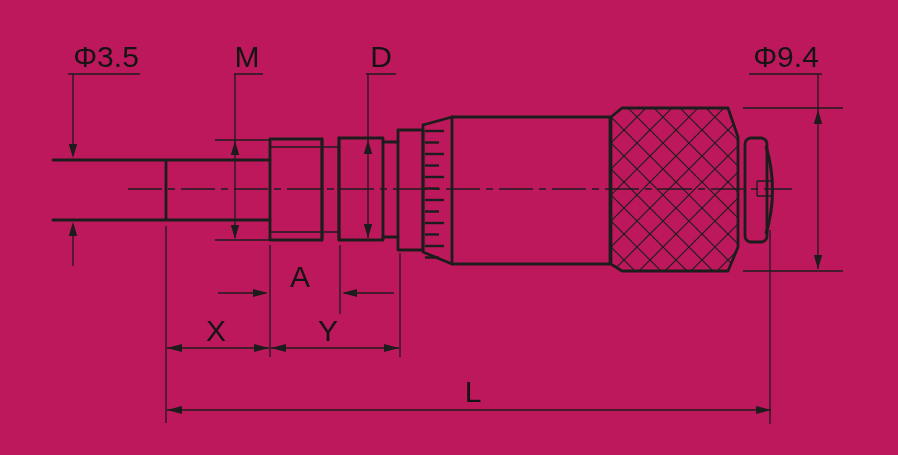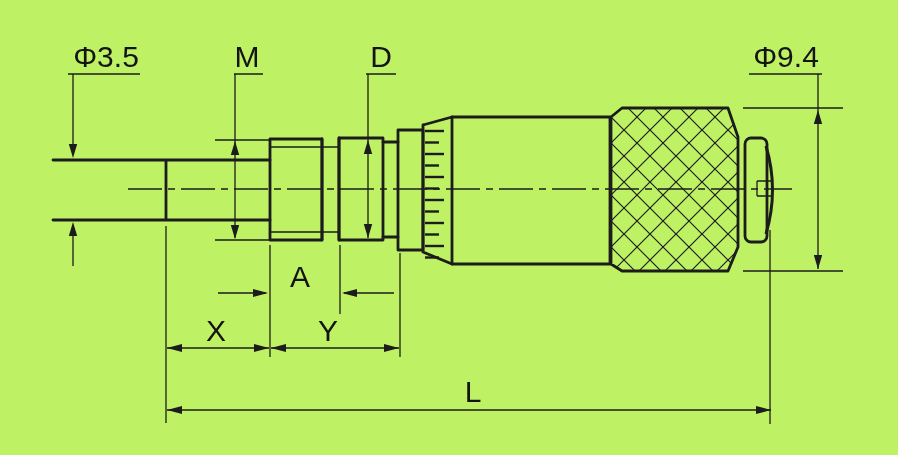--- a/index.html
+++ b/index.html
@@ -1,19 +1,19 @@
 <!DOCTYPE html>
 <html><head>
 <meta charset="utf-8">
 <style>
   html,body{margin:0;padding:0;background:#ffffff;}
   .stage{
     position:relative;
     width:898px;height:455px;
-    background:#bef264;
+    background:#be185d;
     font-family:"Liberation Sans", sans-serif;
     overflow:hidden;
   }
   svg{display:block;}
   .outline{stroke:#1c1c1c;stroke-width:2.8;fill:none;stroke-linejoin:round;stroke-linecap:round;}
   .thin{stroke:#1c1c1c;stroke-width:1.3;fill:none;}
   .tick{stroke:#1c1c1c;stroke-width:2.4;fill:none;}
   .arrow{fill:#1c1c1c;stroke:none;}
   .dimtext{fill:#141414;font-size:30px;font-family:"Liberation Sans",sans-serif;}
   .centerline{stroke:#1c1c1c;stroke-width:1.4;fill:none;stroke-dasharray:34 6 7 6;}

